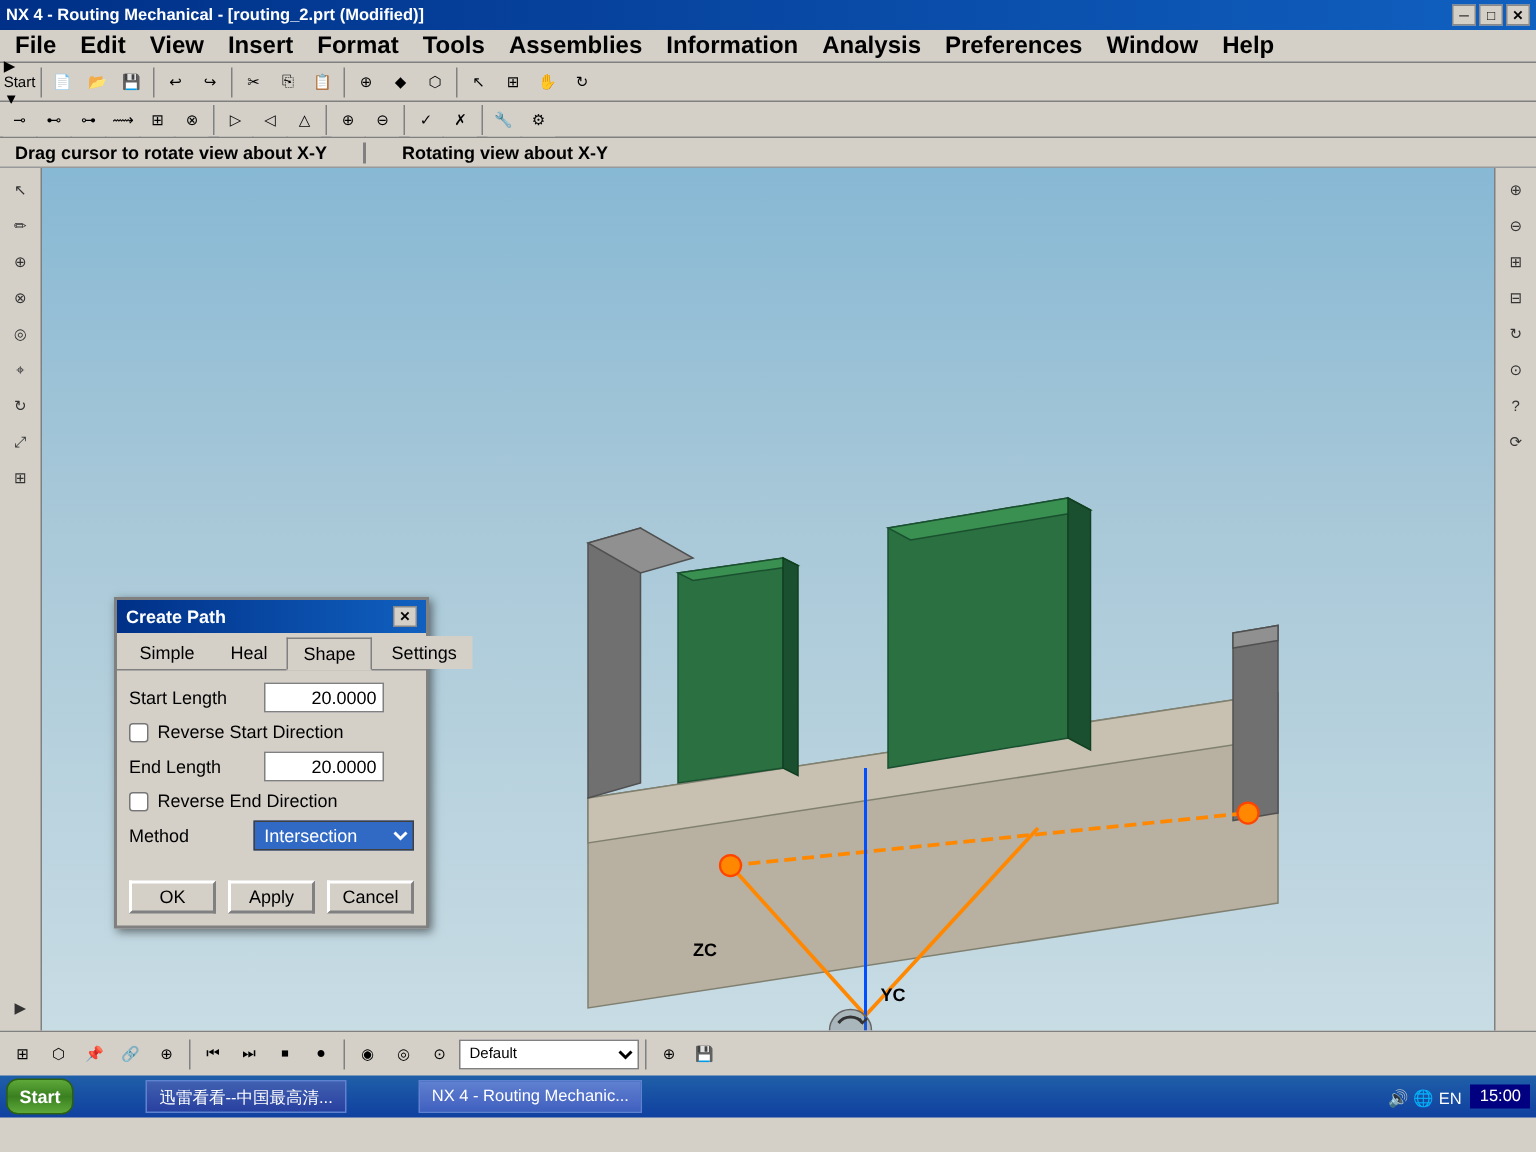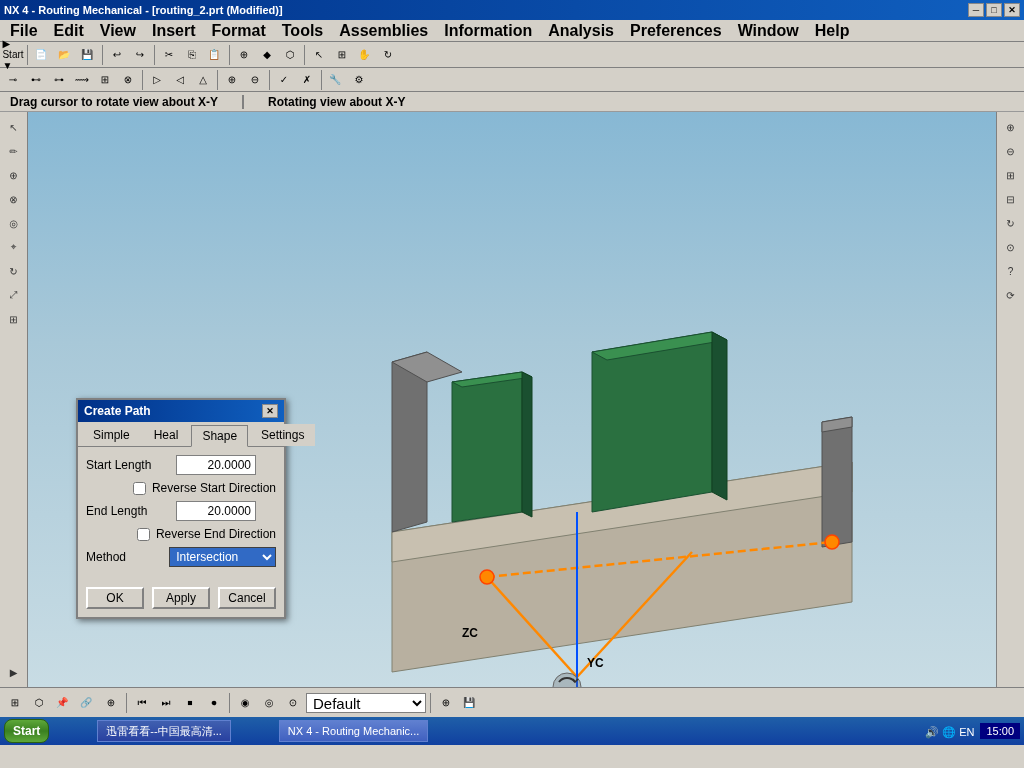--- a/index.html
+++ b/index.html
@@ -24,21 +24,21 @@
     
     .toolbar {
       width: 100%; height: 26px; background: #d4d0c8; border-bottom: 1px solid #808080;
       display: flex; align-items: center; padding: 1px 2px; gap: 1px;
     }
     .tb-btn {
       width: 22px; height: 22px; background: #d4d0c8; border: 1px solid transparent;
       display: flex; align-items: center; justify-content: center; cursor: pointer; font-size: 10px;
     }
     .tb-sep { width: 1px; height: 20px; background: #808080; margin: 0 2px; }
-    .tb-dropdown { height: 20px; background: #fff; border: 1px solid #808080; font-size: 15px; padding: 0 2px; }
+    .tb-dropdown { height: 20px; background: #fff; border: 1px solid #808080; font-size: 10px; padding: 0 2px; }
 
     
     #status-hints {
       width: 100%; height: 20px; background: #d4d0c8; border-bottom: 1px solid #999;
       display: flex; align-items: center; padding: 0 10px; gap: 4px; font-weight: bold;
     }
     .hint-text { font-size: 12px; color: #000; }
     .hint-sep { width: 2px; height: 14px; background: #808080; margin: 0 20px; }
 
     
@@ -95,21 +95,21 @@
       background: #d4d0c8; border: 1px solid #808080; border-bottom: 1px solid #d4d0c8;
       position: relative; bottom: -1px; z-index: 1;
     }
     #dialog-content { padding: 8px; }
     .field-row { display: flex; align-items: center; margin-bottom: 6px; }
     .field-label { width: 90px; font-size: 12px; color: #000; }
     .field-input {
       width: 80px; height: 20px; border: 1px solid #808080; background: white;
       font-size: 12px; padding: 0 4px; text-align: right;
     }
-    .checkbox-row { display: flex; align-items: center; margin-bottom: 6px; justify-content: flex-end; }
+    .checkbox-row { display: flex; align-items: center; margin-bottom: 6px; }
     .checkbox-row input { margin-right: 6px; }
     .checkbox-row label { font-size: 12px; color: #000; }
     .method-row { display: flex; align-items: center; margin-bottom: 6px; }
     .method-label { width: 90px; font-size: 12px; }
     .method-select {
       width: 115px; height: 20px; background: #316ac5; color: white;
       border: 1px solid #404040; font-size: 12px; padding: 0 2px;
     }
     #dialog-buttons {
       display: flex; justify-content: center; gap: 8px; padding: 6px 8px 8px;

